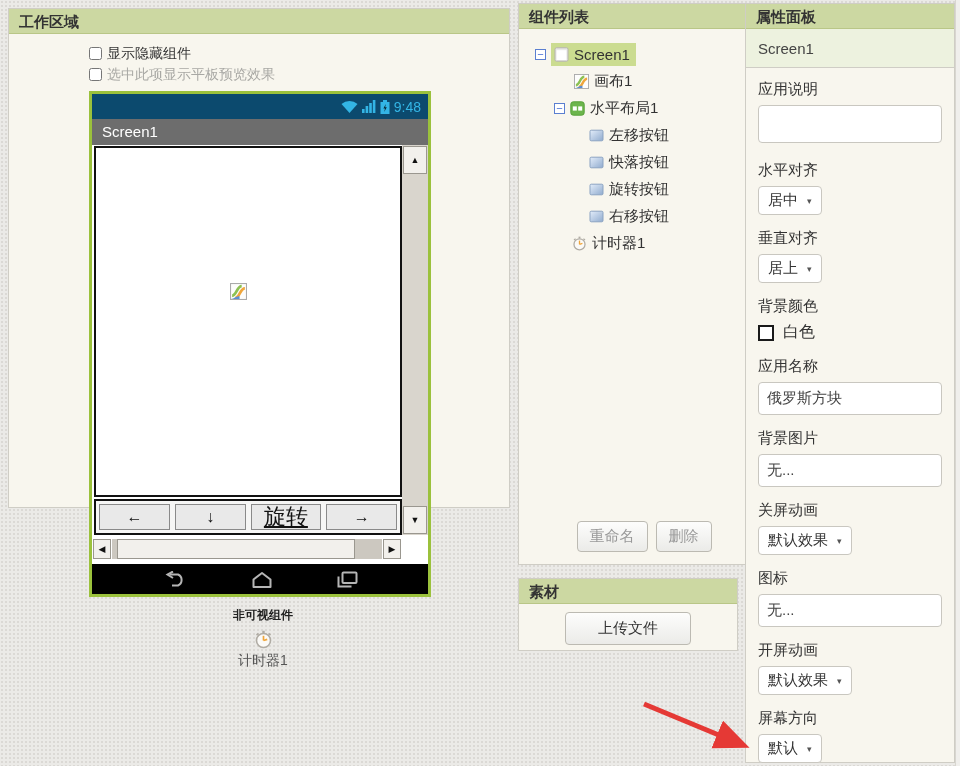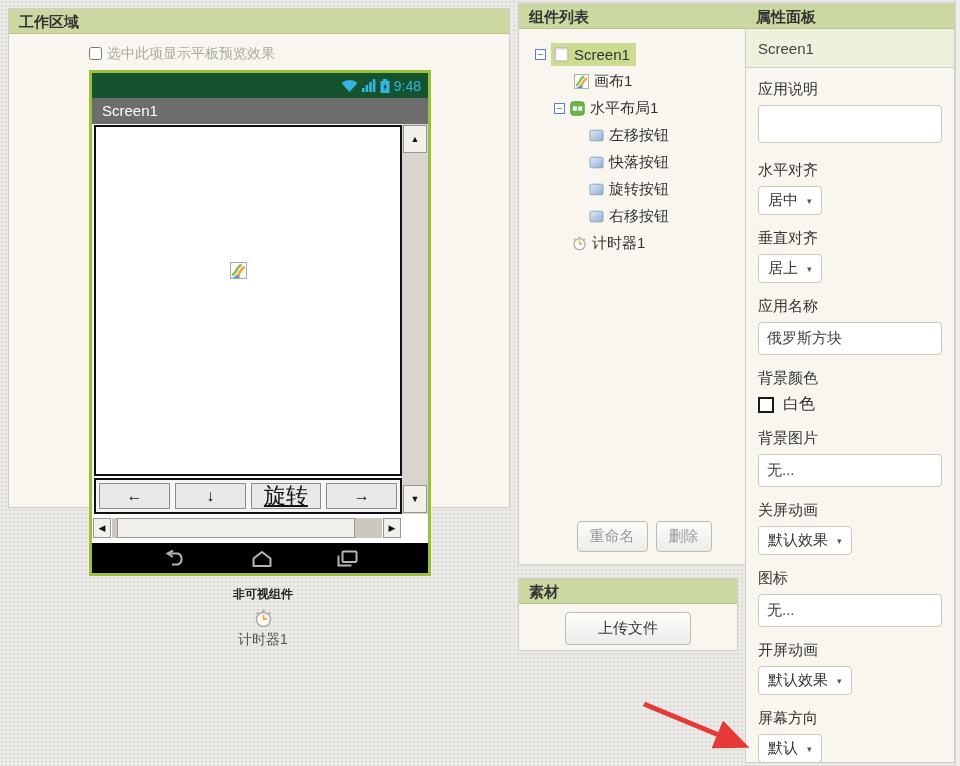--- a/index.html
+++ b/index.html
@@ -37,21 +37,21 @@
 
   
   .phone {
     margin: 6px 0 0 80px;
     width: 342px; height: 506px;
     border: 3px solid #9bc13c;
     background: #fff;
     display: flex; flex-direction: column;
   }
   .statusbar {
-    height: 25px; background: #14532d;
+    height: 25px; background: #0c4a6e;
     display: flex; align-items: center; justify-content: flex-end;
     gap: 4px; padding-right: 7px;
   }
   .status-time { color: #33b5e5; font-size: 14px; }
   .titlebar {
     height: 26px; background: #6d6d6d; color: #fff;
     font-size: 15px; line-height: 26px; padding-left: 10px;
   }
   .phone-main { flex: 1; display: flex; background: #fff; }
   .phone-leftcol { flex: 1; display: flex; flex-direction: column; min-width: 0; }
@@ -149,20 +149,24 @@
   .annot-arrow { position: absolute; left: 632px; top: 696px; width: 130px; height: 60px; pointer-events: none; }
   .page-scrollbar { position: absolute; right: 0; top: 0; width: 5px; height: 766px; background: #f0efec; border-left: 1px solid #d8d6d0; }
 </style>
 </head>
 <body>
 
 <div class="panel" id="workspace">
   <div class="panel-header">工作区域</div>
 
   <div class="chk-rows">
+    <label class="chk-row">
+      <input type="checkbox" style="">
+      <span>显示隐藏组件</span>
+    </label>
     <label class="chk-row chk-dim">
       <input type="checkbox" style="">
       <span>选中此项显示平板预览效果</span>
     </label>
   </div>
 
   <div class="phone">
     <div class="statusbar">
       <svg class="st-ic" width="17" height="13" viewBox="0 0 17 13">
           <path d="M0.5 4 A12 12 0 0 1 16.5 4 L8.5 13 Z" fill="#33b5e5"></path>
@@ -353,30 +357,30 @@
 
     <div class="pblock">
       <div class="plabel">垂直对齐</div>
       <div class="pselect">
         <span>居上</span>
         <span class="caret">▾</span>
       </div>
     </div>
 
     <div class="pblock">
-      <div class="plabel">应用名称</div>
-      <input class="pinput" value="俄罗斯方块" style="">
-    </div>
-
-    <div class="pblock">
       <div class="plabel">背景颜色</div>
       <div class="colorrow">
         <span class="swatch"></span>
         <span>白色</span>
       </div>
+    </div>
+
+    <div class="pblock">
+      <div class="plabel">应用名称</div>
+      <input class="pinput" value="俄罗斯方块" style="">
     </div>
 
     <div class="pblock">
       <div class="plabel">背景图片</div>
       <input class="pinput" readonly="" value="无..." style="">
     </div>
 
     <div class="pblock">
       <div class="plabel">关屏动画</div>
       <div class="pselect">

